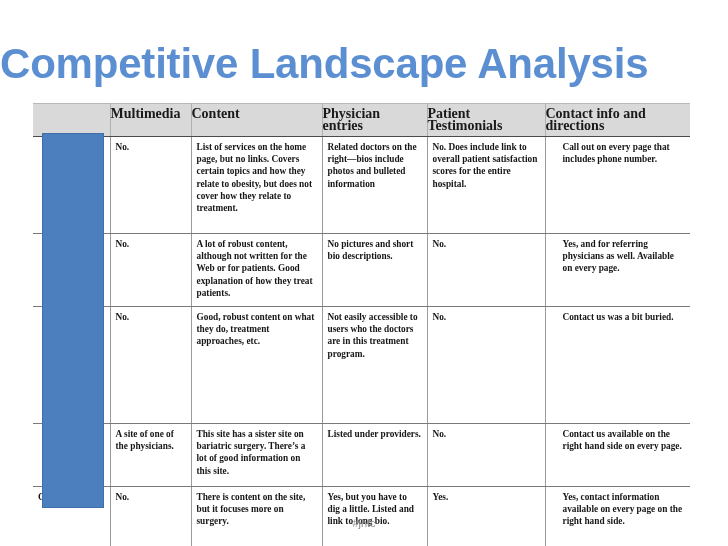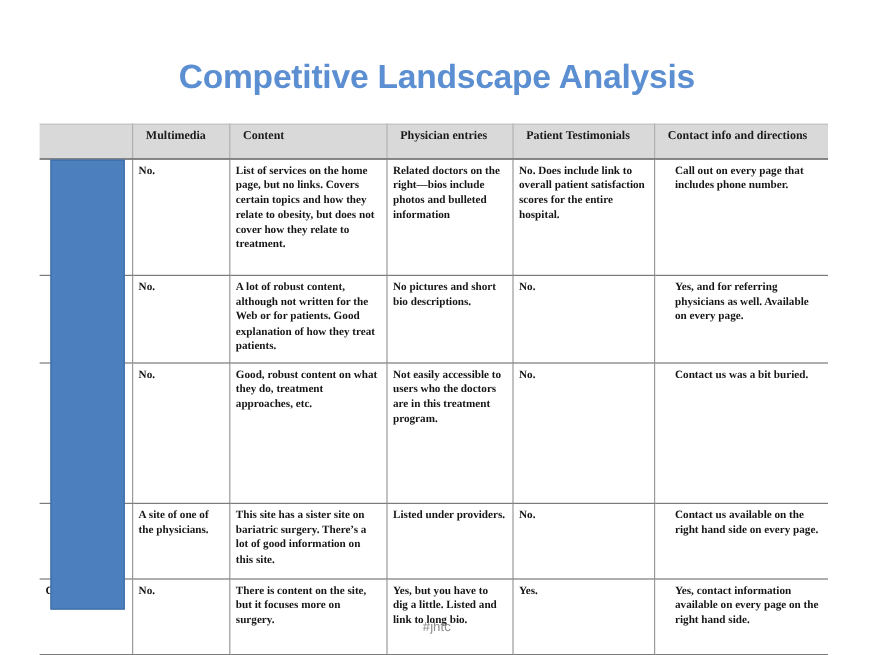--- a/index.html
+++ b/index.html
@@ -14,23 +14,22 @@
     overflow: hidden;
     position: relative;
   }
 
   
   #slide-title {
     position: absolute;
     left: 0;
     top: 42px;
     width: 728px;
-    text-align: center;
     font-family: "Liberation Sans", sans-serif;
-    font-size: 28px;
+    font-size: 42px;
     font-weight: bold;
     color: #5b8fd1;
     letter-spacing: -0.2px;
     line-height: 44px;
     white-space: nowrap;
   }
 
   
   #comparison-table-wrap {
     position: absolute;
@@ -51,25 +50,25 @@
   table.cmp col.c2 { width: 131px; }
   table.cmp col.c3 { width: 105px; }
   table.cmp col.c4 { width: 118px; }
   table.cmp col.c5 { width: 145px; }
 
   table.cmp thead th {
     background: #d9d9d9;
     border-top: 1px solid #b8b8b8;
     border-bottom: 1.3px solid #4a4a4a;
     border-right: 1px solid #b0b0b0;
-    padding: 4px 5px 5px 11px;
+    padding: 4px 5px 5px 0;
     text-align: left;
     vertical-align: top;
     font-weight: bold;
-    font-size: 10px;
+    font-size: 14px;
     line-height: 11.5px;
     height: 19px;
   }
   table.cmp thead th.corner {
     border-right: 1px solid #b0b0b0;
   }
   table.cmp thead th:last-child { border-right: none; }
 
   table.cmp tbody td {
     border-bottom: 1.2px solid #7a7a7a;

